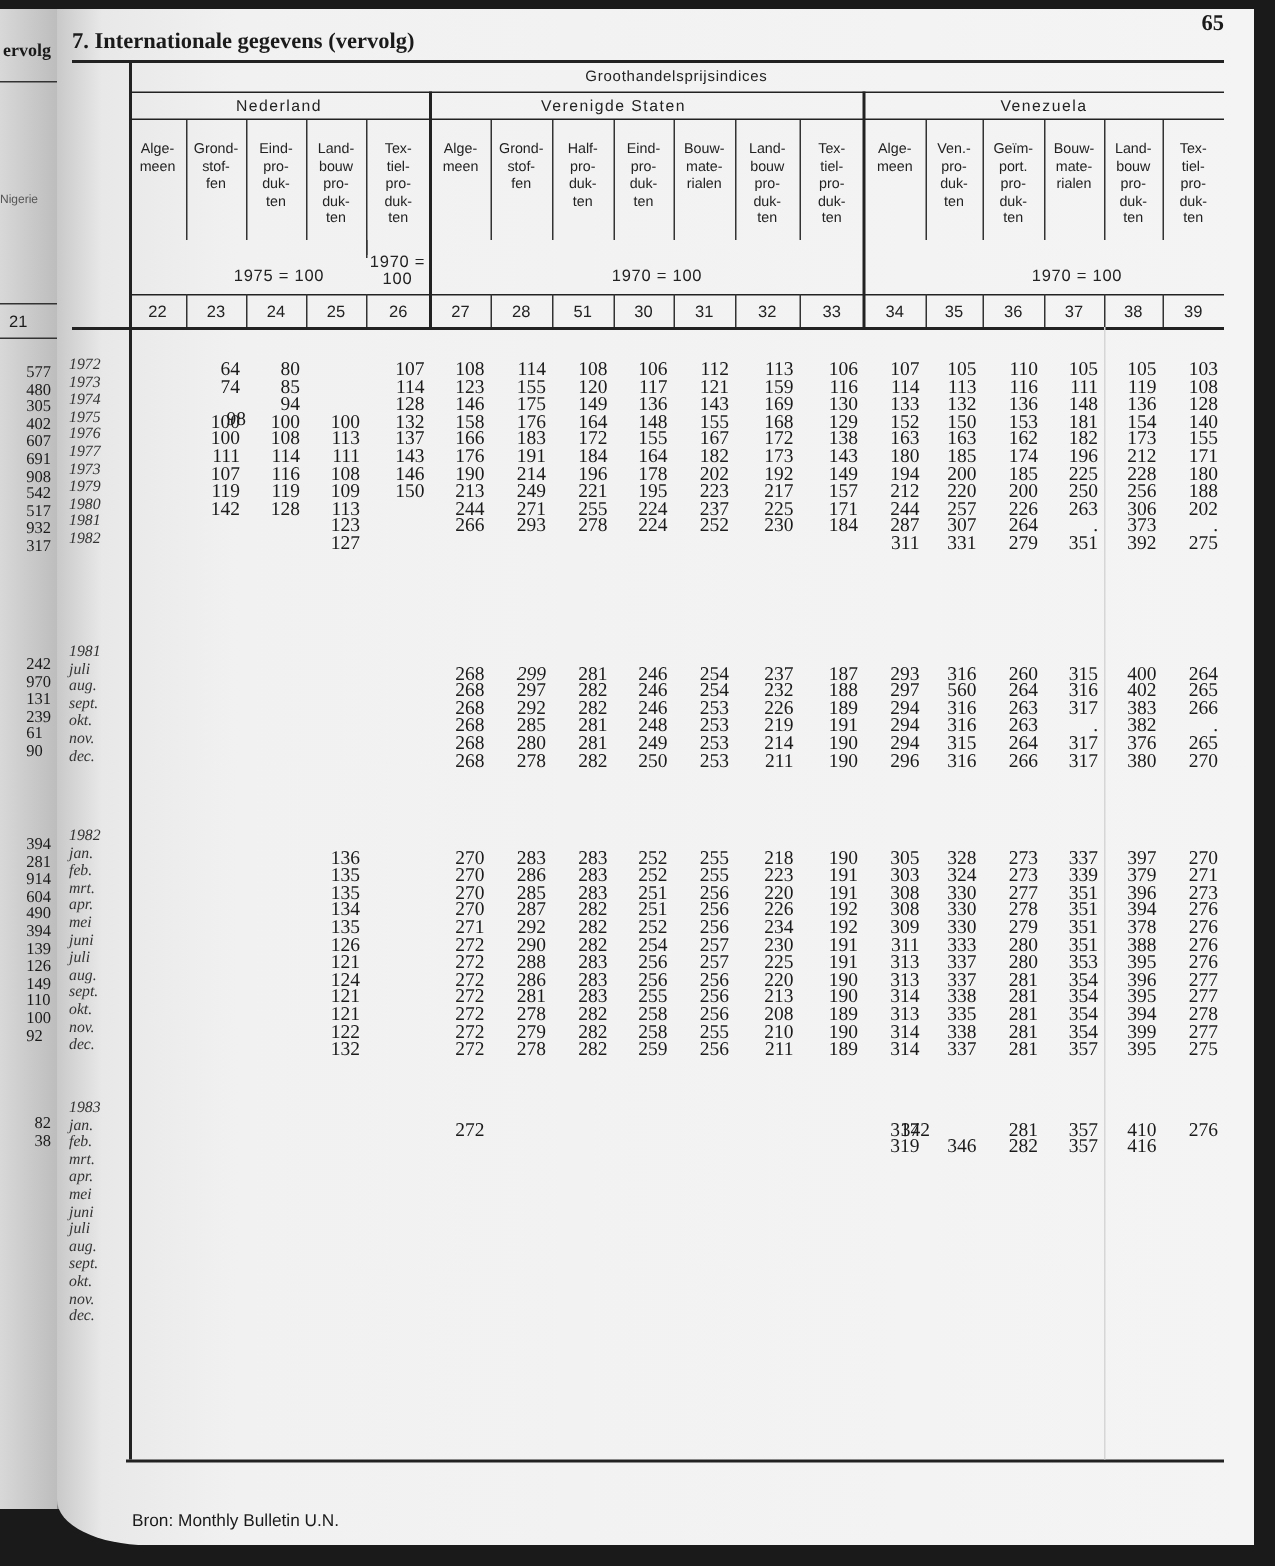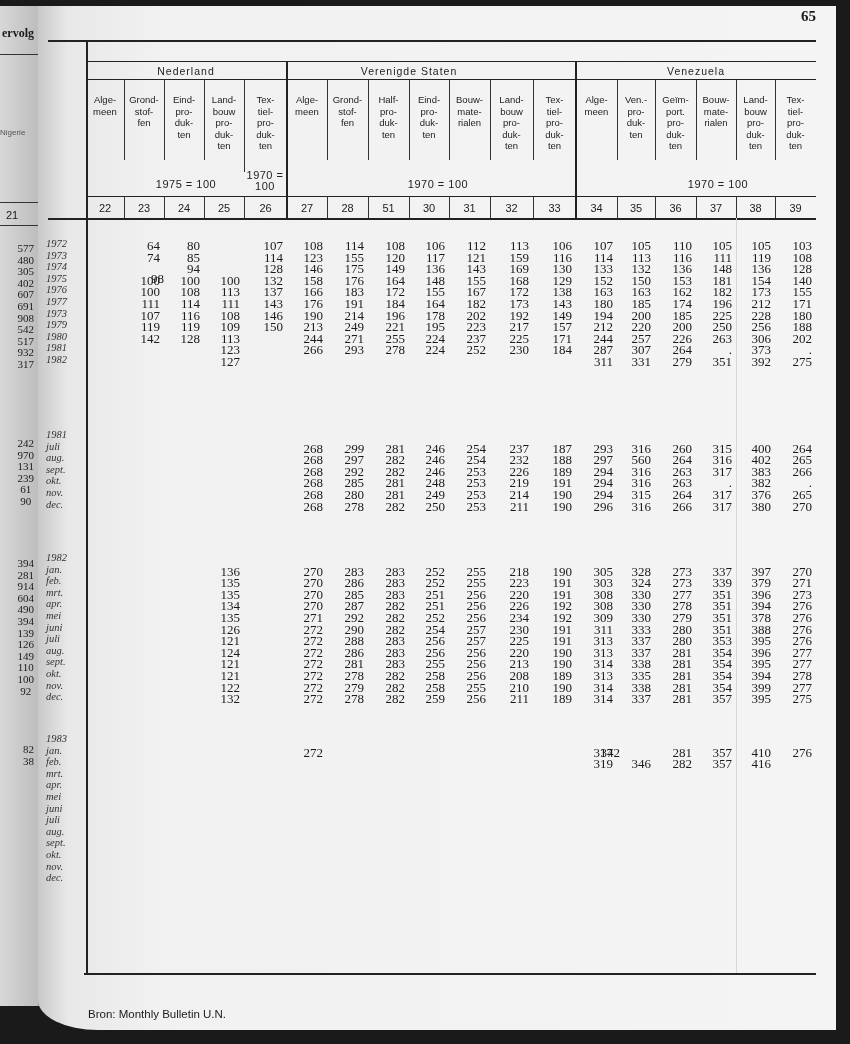--- a/index.html
+++ b/index.html
@@ -12,21 +12,21 @@
   .left-page {
     position: absolute; left: 0; top: 6px; width: 38px; height: 1000px;
     background: linear-gradient(to right, #d8d8d8, #bdbdbd);
     border-right: 2px solid #8a8a8a;
     overflow: hidden;
   }
   .left-page .lp-title { position: absolute; left: 2px; top: 20px; font-size: 12px; font-weight: bold; }
   .left-page .lp-nigerie { position: absolute; left: 0px; top: 122px; font-family: "Liberation Sans", sans-serif; font-size: 8px; color: #555; }
   .left-page .lp-21 { position: absolute; left: 6px; top: 203px; font-family: "Liberation Sans", sans-serif; font-size: 11px; }
   .left-page .lp-rule { position: absolute; left: 0; width: 38px; height: 1px; background: #333; }
-  .left-page .lp-nums { position: absolute; right: 4px; font-size: 11px; line-height: 11.6px; text-align: center; }
+  .left-page .lp-nums { position: absolute; right: 4px; font-size: 11px; line-height: 11.6px; text-align: left; }
   .page {
     position: absolute; left: 38px; top: 6px; width: 798px; height: 1024px;
     background: linear-gradient(to right, #c9c9c9 0px, #e8e8e8 30px, #f1f1f1 120px, #f4f4f4 100%);
     border-bottom-left-radius: 60px 30px;
   }
   .page-title { position: absolute; left: 10px; top: 14px; font-size: 15px; font-weight: bold; }
   .page-number { position: absolute; right: 20px; top: 2px; font-size: 15px; font-weight: bold; }
   .hrule { position: absolute; height: 1.5px; background: #222; }
   .vrule { position: absolute; width: 1.5px; background: #222; }
   .thin-v { position: absolute; width: 1px; background: #333; }
@@ -85,34 +85,36 @@
       <div>100</div>
       <div>92</div>
     </div>
   <div class="lp-nums" id="lp-m83" style="top:738px">
       <div>82</div>
       <div>38</div>
     </div>
 </div>
 
 <div class="page">
+  <div class="page-title">7. Internationale gegevens (vervolg)</div>
   <div class="page-number">65</div>
 
   <div class="hrule" style="left:10px; width:768px; top:34px;"></div>
   <div class="hrule" style="left:48px; width:730px; top:55px; height:1px;"></div>
   <div class="hrule" style="left:48px; width:730px; top:73px; height:1px;"></div>
   <div class="hrule" style="left:48px; width:730px; top:190px; height:1px;"></div>
   <div class="hrule" style="left:10px; width:768px; top:212px;"></div>
   <div class="hrule" style="left:46px; width:732px; top:967px;"></div>
 
   <div class="vrule" style="left:48px; top:34px; height:933px;"></div>
 
   <div class="vrule" style="left:248px; top:55px; height:157px;"></div>
   <div class="vrule" style="left:537px; top:55px; height:157px;"></div>
 
+  <div class="hdr group-title" style="left:48px; width:730px; top:40px;">Groothandelsprijsindices</div>
   <div class="hdr country" style="left:48px; width:200px; top:59px;">Nederland</div>
   <div class="hdr country" style="left:249px; width:244px; top:59px;">Verenigde Staten</div>
   <div class="hdr country" style="left:538px; width:240px; top:59px;">Venezuela</div>
 
   <div id="col-headers">
       <div class="hdr col-label" style="left: 48px; width: 38px; top: 88px; white-space: pre;">Alge-
 meen</div>
       <div class="hdr colnum" style="left: 48px; width: 38px; top: 196px;">22</div>
       <div class="hdr col-label" style="left: 86px; width: 40px; top: 88px; white-space: pre;">Grond-
 stof-

